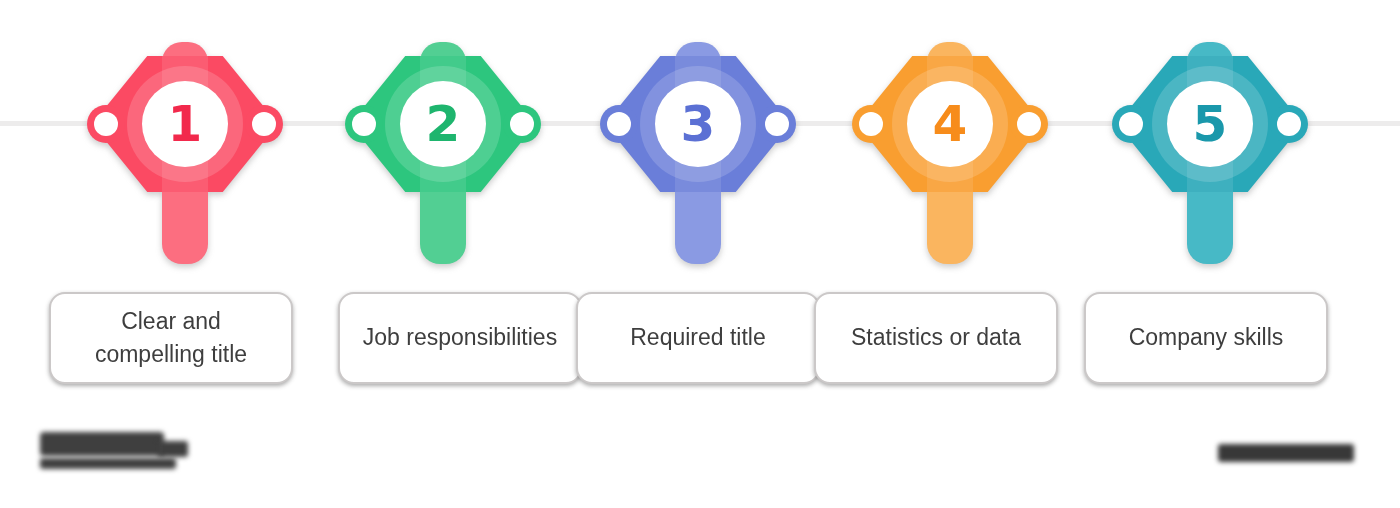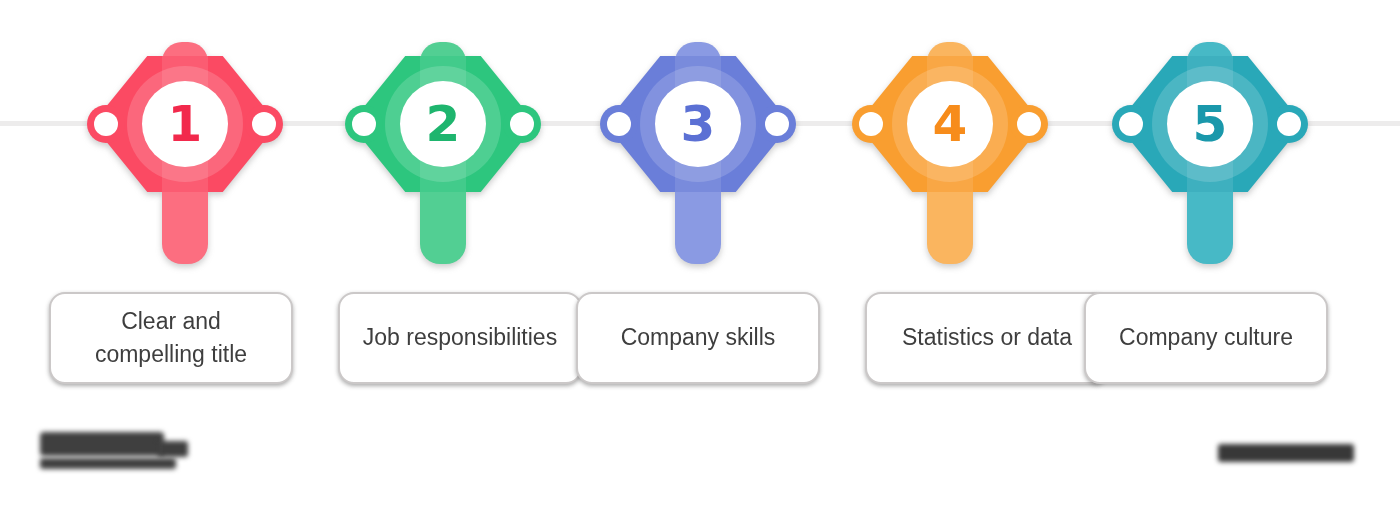--- a/index.html
+++ b/index.html
@@ -152,27 +152,27 @@
     </div>
   </div>
 
   <div class="card" style="left:49px">
     <span>Clear and compelling title</span>
   </div>
   <div class="card" style="left:338px">
     <span>Job responsibilities</span>
   </div>
   <div class="card" style="left:576px">
-    <span>Company skills</span>
+    <span>Required title</span>
   </div>
-  <div class="card" style="left:865px">
+  <div class="card" style="left:814px">
     <span>Statistics or data</span>
   </div>
   <div class="card" style="left:1084px">
-    <span>Company culture</span>
+    <span>Company skills</span>
   </div>
 
   <div class="wm wm-left-word"></div>
   <div class="wm wm-left-tail"></div>
   <div class="wm wm-left-bar"></div>
   <div class="wm wm-right-word"></div>
 
 </div>
 
 </body></html>

